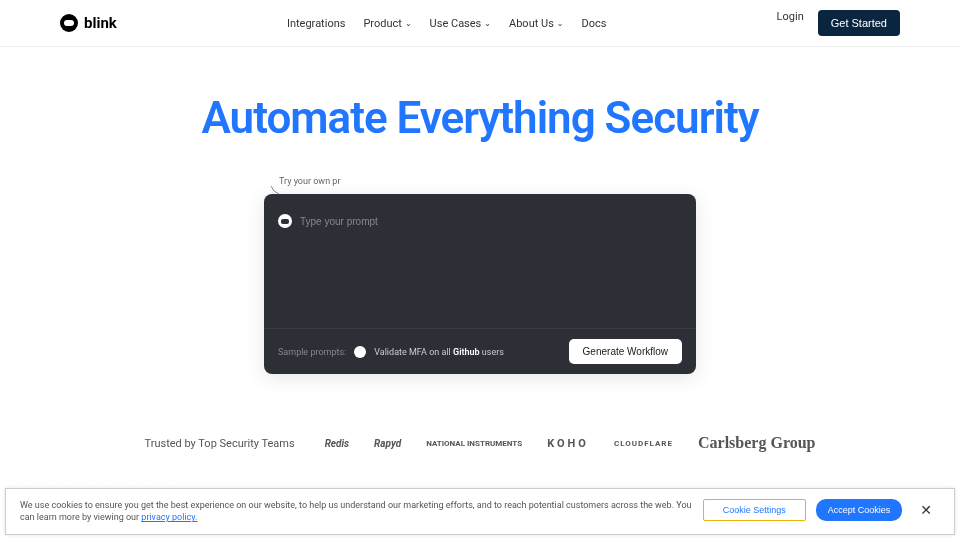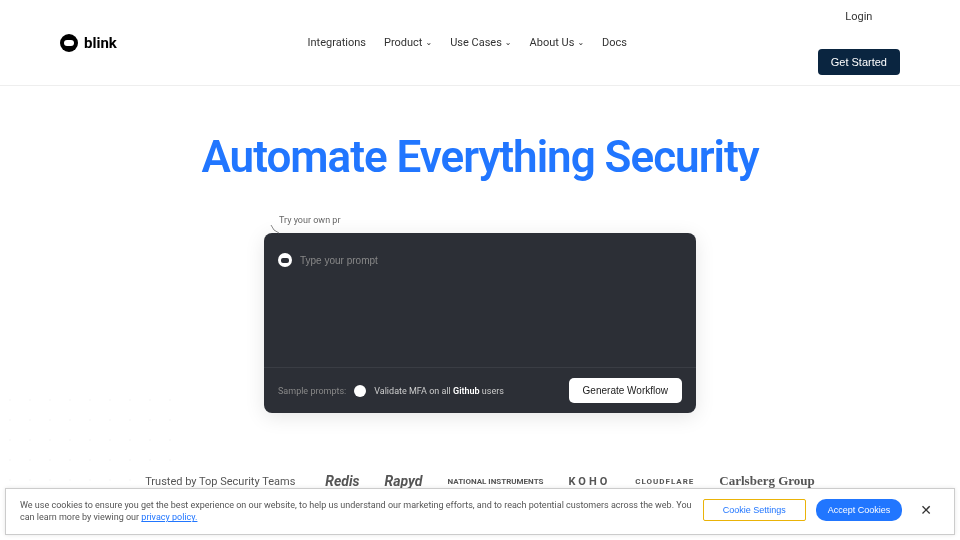--- a/index.html
+++ b/index.html
@@ -7,21 +7,21 @@
     
     .header { display: flex; align-items: center; justify-content: space-between; padding: 10px 60px; border-bottom: 1px solid #eee; }
     .logo { display: flex; align-items: center; gap: 6px; font-weight: 700; font-size: 15px; }
     .logo-icon { width: 18px; height: 18px; background: #000; border-radius: 50%; display: flex; align-items: center; justify-content: center; }
     .logo-icon::after { content: ''; width: 10px; height: 6px; background: #fff; border-radius: 3px; }
     
     .nav { display: flex; gap: 18px; align-items: center; }
     .nav-item { font-size: 11px; color: #333; cursor: pointer; display: flex; align-items: center; gap: 3px; }
     .chevron { font-size: 8px; }
     
-    .header-right { display: flex; align-items: center; gap: 26px; flex-direction: column; }
+    .header-right { display: flex; align-items: flex-start; gap: 14px; }
     .login { font-size: 11px; color: #333; cursor: pointer; }
     .get-started { background: #0a2540; color: #fff; padding: 7px 13px; border-radius: 4px; font-size: 11px; cursor: pointer; border: none; }
     
     .hero { text-align: center; padding-top: 45px; }
     .hero-title { font-size: 44px; font-weight: 600; color: #2176ff; letter-spacing: -1px; }
     .hero-subtitle { font-size: 22px; color: #1a1a1a; margin-top: 8px; font-weight: 400; }
     
     .prompt-area { width: 432px; margin: 50px auto 0; position: relative; }
     .try-label { position: absolute; top: -18px; left: 15px; font-size: 9px; color: #666; }
     .try-arrow { position: absolute; top: -10px; left: 5px; width: 12px; height: 12px; }
@@ -36,26 +36,26 @@
     .prompt-footer { display: flex; align-items: center; justify-content: space-between; padding: 10px 14px; border-top: 1px solid #3a3d44; }
     .sample-text { font-size: 9px; color: #888; display: flex; align-items: center; gap: 8px; }
     .github-icon { width: 12px; height: 12px; background: #fff; border-radius: 50%; display: inline-block; }
     .sample-prompt { color: #ccc; }
     .sample-prompt b { color: #fff; font-weight: 600; }
     .generate-btn { background: #fff; color: #1a1a1a; border: none; padding: 7px 14px; border-radius: 5px; font-size: 10px; font-weight: 500; cursor: pointer; }
     
     .trusted { text-align: center; margin-top: 60px; display: flex; align-items: center; justify-content: center; gap: 30px; }
     .trusted-label { font-size: 11px; color: #555; }
     .logos { display: flex; align-items: center; gap: 25px; }
-    .brand-logo { font-size: 14px; font-weight: 700; color: #555; font-style: italic; }
+    .brand-logo { font-size: 10px; font-weight: 700; color: #555; font-style: italic; }
     .brand-logo.rapyd { font-style: italic; }
     .brand-logo.ni { font-size: 8px; font-style: normal; }
     .brand-logo.koho { letter-spacing: 3px; font-style: normal; font-size: 11px; }
     .brand-logo.cf { font-size: 8px; font-style: normal; letter-spacing: 1px; }
-    .brand-logo.carlsberg { font-family: cursive; font-style: normal; font-size: 13px; }
+    .brand-logo.carlsberg { font-family: cursive; font-style: normal; font-size: 16px; }
     
     .cookie-banner { position: absolute; bottom: 5px; left: 5px; right: 5px; background: #fff; border: 1px solid #ccc; padding: 10px 14px; display: flex; align-items: flex-start; justify-content: space-between; font-size: 9px; color: #555; box-shadow: 0 0 4px rgba(0,0,0,0.1); }
     .cookie-text { flex: 1; line-height: 1.4; }
     .cookie-link { color: #2176ff; text-decoration: underline; cursor: pointer; }
     .cookie-actions { display: flex; align-items: center; gap: 10px; }
     .cookie-settings { border: 1px solid #eab308; color: #2176ff; background: #fff; padding: 5px 19px; font-size: 9px; cursor: pointer; border-radius: 2px; }
     .cookie-accept { background: #2176ff; color: #fff; border: none; padding: 6px 12px; font-size: 9px; cursor: pointer; border-radius: 10px; }
     .cookie-close { font-size: 14px; cursor: pointer; color: #333; padding: 0 8px; }
     
     .hex-bg { position: absolute; bottom: 30px; left: -20px; width: 200px; height: 120px; opacity: 0.05; background-image: radial-gradient(circle, #999 1px, transparent 1px); background-size: 20px 20px; z-index: -1; }

